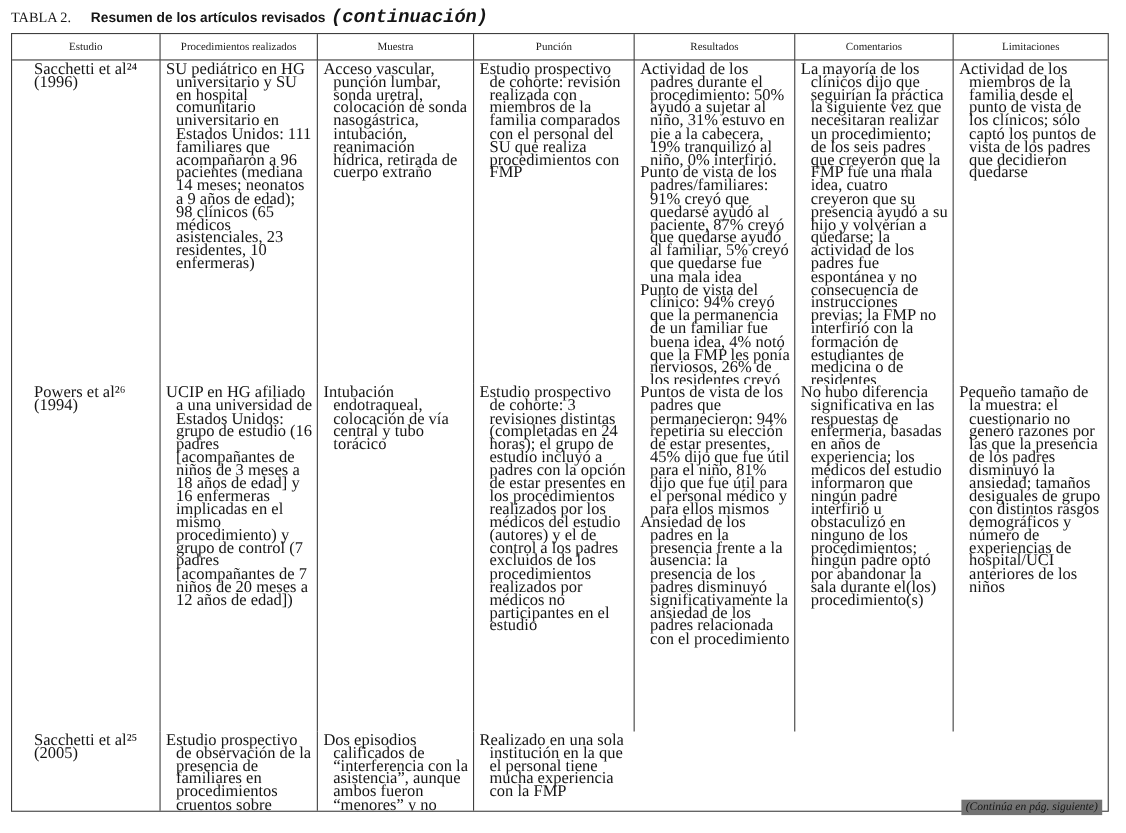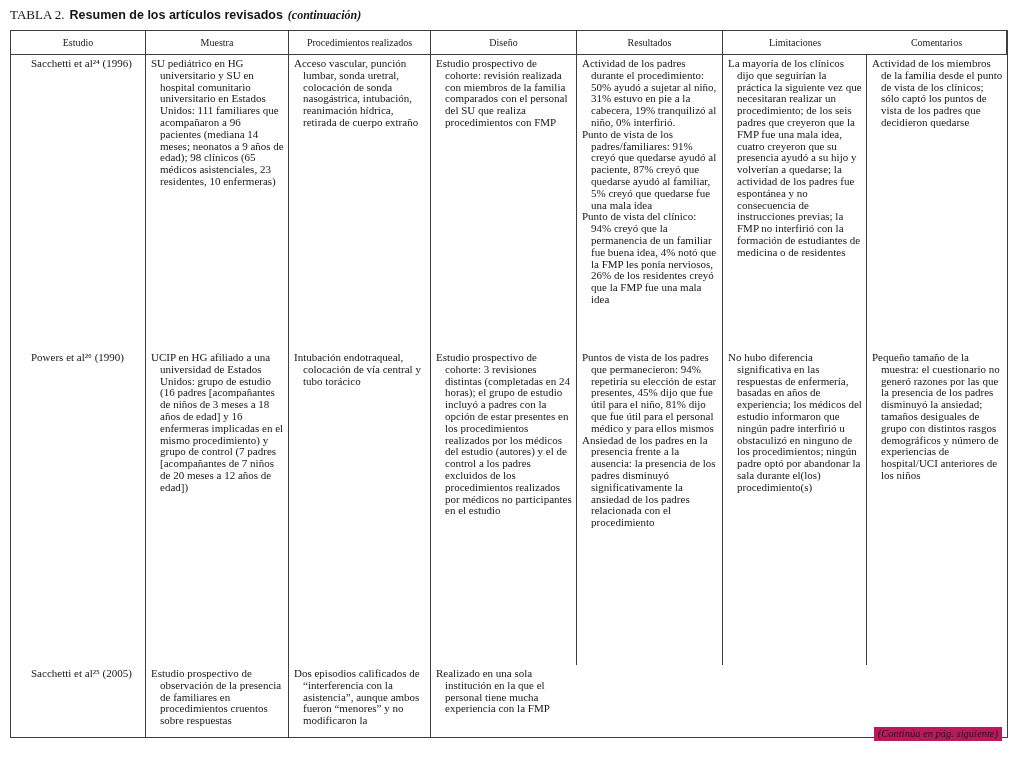--- a/index.html
+++ b/index.html
@@ -9,25 +9,25 @@
     font-family:"Liberation Serif","DejaVu Serif",serif;
     overflow:hidden;
   }
   .page-title{
     position:absolute;left:10px;top:7px;
     font-size:13px;white-space:nowrap;color:#151515;
   }
   .page-title .t-prefix{font-family:"Liberation Serif","DejaVu Serif",serif;margin-top:40px;}
   .page-title .t-main{
     font-family:"Liberation Sans","DejaVu Sans",sans-serif;
-    font-weight:bold;font-size:12.5px;margin-left:5px;
+    font-weight:bold;font-size:12.5px;margin-left:18px;
   }
   .page-title .t-suffix{
-    font-family:Liberation Serif, serif;
-    font-weight:bold;font-style:italic;font-size:12px;margin-left:5px;
+    font-family:Liberation Mono, monospace;
+    font-weight:bold;font-style:italic;font-size:17px;margin-left:5px;
   }
   .tbl{
     position:absolute;left:10px;top:30px;width:998px;height:708px;
     border:1.4px solid #3f3f3f;
     box-sizing:border-box;
     display:grid;
     grid-template-columns:135px 143px 142px 146px 146px 144px 1fr;
     grid-template-rows:24px 294px 316px 1fr;
     background:#ffffff;
   }
@@ -35,49 +35,49 @@
     border-right:1px solid #3f3f3f;
     border-bottom:1.2px solid #3f3f3f;
     display:flex;align-items:center;justify-content:center;
     font-size:10px;color:#1a1a1a;
     overflow:hidden;
   }
   .hcell.last{border-right:none;}
   .cell{
     border-right:1px solid #3f3f3f;
     padding:3px 4px 2px 5px;
-    font-size:11px;line-height:11.8px;
+    font-size:15px;line-height:11.8px;
     overflow:hidden;color:#161616;
     box-sizing:border-box;
   }
   .cell.last{border-right:none;}
   .cell.estudio{padding-left:20px;}
   .para{padding-left:9px;text-indent:-9px;margin:0;}
   .footer-note{
     position:absolute;top:727px;right:22px;
     font-style:italic;font-size:10.5px;color:#151515;
-    background:#be185d;padding:0 4px;line-height:14px;
+    background:#737373;padding:0 4px;line-height:14px;
   }
 </style>
 </head>
 <body>
 
 <div class="page-title">
   <span class="t-prefix">TABLA 2.</span><span class="t-main">Resumen de los artículos revisados</span><span class="t-suffix">(continuación)</span>
 </div>
 
 <div class="tbl">
 
   <div class="hcell">Estudio</div>
+  <div class="hcell">Procedimientos realizados</div>
   <div class="hcell">Muestra</div>
-  <div class="hcell">Procedimientos realizados</div>
-  <div class="hcell">Diseño</div>
+  <div class="hcell">Punción</div>
   <div class="hcell">Resultados</div>
+  <div class="hcell">Comentarios</div>
   <div class="hcell last">Limitaciones</div>
-  <div class="hcell">Comentarios</div>
 
   <div class="cell estudio">Sacchetti et al²⁴ (1996)</div>
   <div class="cell">
       <div class="para">SU pediátrico en HG universitario y SU en hospital comunitario universitario en Estados Unidos: 111 familiares que acompañaron a 96 pacientes (mediana 14 meses; neonatos a 9 años de edad); 98 clínicos (65 médicos asistenciales, 23 residentes, 10 enfermeras)</div>
     </div>
   <div class="cell">
       <div class="para">Acceso vascular, punción lumbar, sonda uretral, colocación de sonda nasogástrica, intubación, reanimación hídrica, retirada de cuerpo extraño</div>
     </div>
   <div class="cell">
       <div class="para">Estudio prospectivo de cohorte: revisión realizada con miembros de la familia comparados con el personal del SU que realiza procedimientos con FMP</div>
@@ -87,21 +87,21 @@
       <div class="para">Punto de vista de los padres/familiares: 91% creyó que quedarse ayudó al paciente, 87% creyó que quedarse ayudó al familiar, 5% creyó que quedarse fue una mala idea</div>
       <div class="para">Punto de vista del clínico: 94% creyó que la permanencia de un familiar fue buena idea, 4% notó que la FMP les ponía nerviosos, 26% de los residentes creyó que la FMP fue una mala idea</div>
     </div>
   <div class="cell">
       <div class="para">La mayoría de los clínicos dijo que seguirían la práctica la siguiente vez que necesitaran realizar un procedimiento; de los seis padres que creyeron que la FMP fue una mala idea, cuatro creyeron que su presencia ayudó a su hijo y volverían a quedarse; la actividad de los padres fue espontánea y no consecuencia de instrucciones previas; la FMP no interfirió con la formación de estudiantes de medicina o de residentes</div>
     </div>
   <div class="cell last">
       <div class="para">Actividad de los miembros de la familia desde el punto de vista de los clínicos; sólo captó los puntos de vista de los padres que decidieron quedarse</div>
     </div>
 
-  <div class="cell estudio">Powers et al²⁶ (1990)</div>
+  <div class="cell estudio">Powers et al²⁶ (1994)</div>
   <div class="cell">
       <div class="para">UCIP en HG afiliado a una universidad de Estados Unidos: grupo de estudio (16 padres [acompañantes de niños de 3 meses a 18 años de edad] y 16 enfermeras implicadas en el mismo procedimiento) y grupo de control (7 padres [acompañantes de 7 niños de 20 meses a 12 años de edad])</div>
     </div>
   <div class="cell">
       <div class="para">Intubación endotraqueal, colocación de vía central y tubo torácico</div>
     </div>
   <div class="cell">
       <div class="para">Estudio prospectivo de cohorte: 3 revisiones distintas (completadas en 24 horas); el grupo de estudio incluyó a padres con la opción de estar presentes en los procedimientos realizados por los médicos del estudio (autores) y el de control a los padres excluidos de los procedimientos realizados por médicos no participantes en el estudio</div>
     </div>
   <div class="cell">

